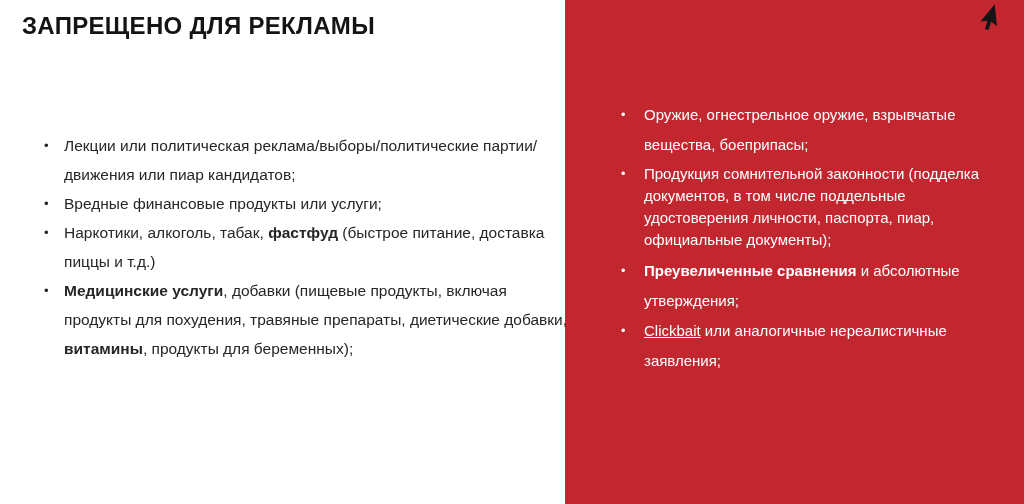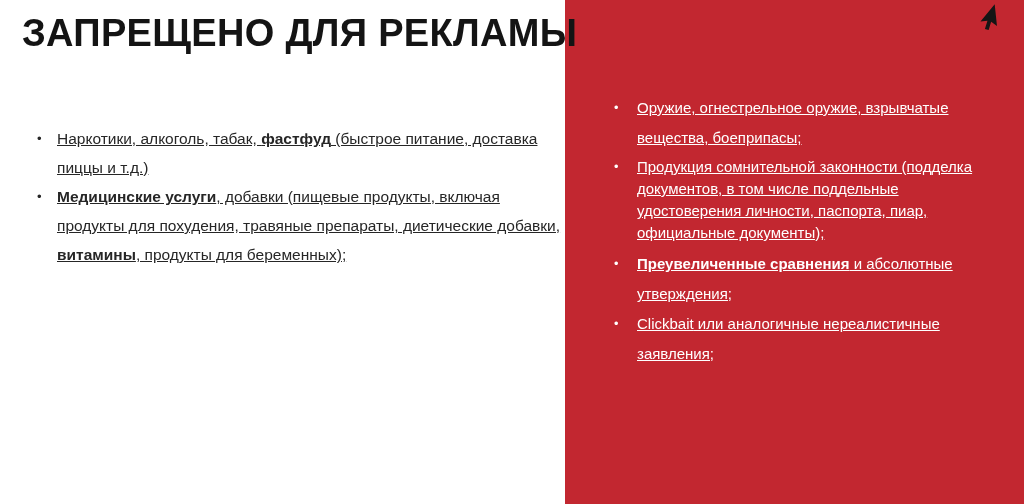--- a/index.html
+++ b/index.html
@@ -14,25 +14,25 @@
     font-family:"Liberation Sans", sans-serif;
     background:#ffffff;
   }
   .slide{position:relative;width:1024px;height:504px;background:#ffffff;}
 
   .left-panel{position:absolute;left:0;top:0;width:565px;height:504px;background:#ffffff;}
   .right-panel{position:absolute;left:565px;top:0;width:459px;height:504px;background:var(--red);}
 
   .slide-title{
     position:absolute;left:22px;top:12px;
-    font-size:38px;font-weight:bold;color:var(--title-color);
+    font-size:24px;font-weight:bold;color:var(--title-color);
     letter-spacing:.3px;white-space:nowrap;text-align:right;
   }
 
-  ul.bullet-list{list-style:none;margin:5px;padding:0;text-decoration:underline;}
+  ul.bullet-list{list-style:none;margin:12px;padding:0;}
   ul.bullet-list li{position:relative;}
   ul.bullet-list li::before{
     content:"•";
     position:absolute;left:2px;top:0;
     font-size:0.85em;
   }
 
   .left-list{
     position:absolute;left:30px;top:119px;width:527px;
     color:var(--left-text);
@@ -66,20 +66,22 @@
 </head>
 <body>
 
 <div class="slide">
   <div class="left-panel"></div>
   <div class="right-panel"></div>
 
   <div class="slide-title">ЗАПРЕЩЕНО ДЛЯ РЕКЛАМЫ</div>
 
   <ul class="bullet-list left-list">
+      <li><span>Лекции или политическая реклама/выборы/политические партии/движения или пиар кандидатов;</span></li>
+      <li><span>Вредные финансовые продукты или услуги;</span></li>
       <li><span>Наркотики, алкоголь, табак, </span><span class="seg-b">фастфуд</span><span> (быстрое питание, доставка пиццы и т.д.)</span></li>
       <li><span class="seg-b">Медицинские услуги</span><span>, добавки (пищевые продукты, включая продукты для похудения, травяные препараты, диетические добавки, </span><span class="seg-b">витамины</span><span>, продукты для беременных);</span></li>
     </ul>
 
   <ul class="bullet-list right-list">
       <li><span>Оружие, огнестрельное оружие, взрывчатые вещества, боеприпасы;</span></li>
       <li class="tight"><span>Продукция сомнительной законности (подделка документов, в том числе поддельные удостоверения личности, паспорта, пиар, официальные документы);</span></li>
       <li><span class="seg-b">Преувеличенные сравнения</span><span> и абсолютные утверждения;</span></li>
       <li><span class="seg-u">Clickbait</span><span> или аналогичные нереалистичные заявления;</span></li>
     </ul>

